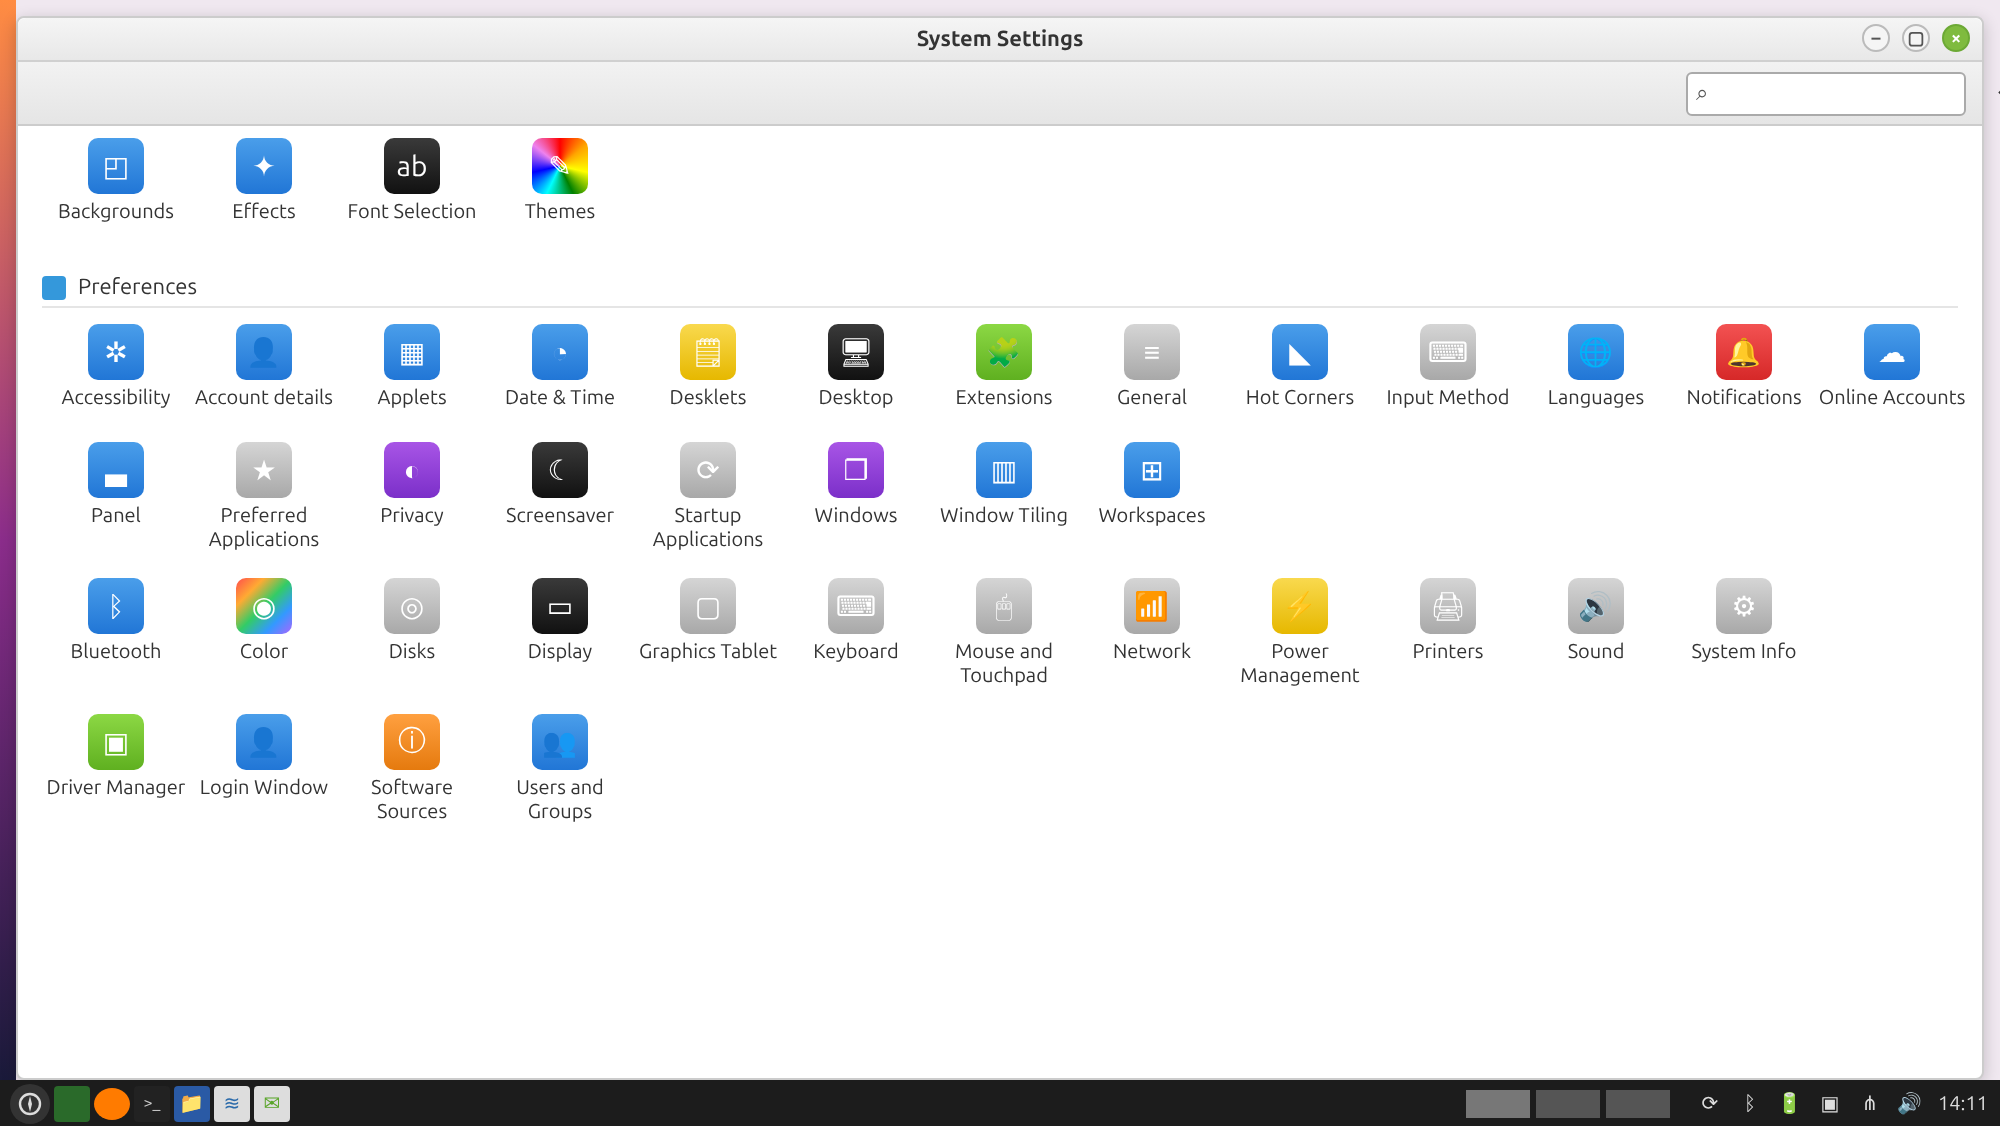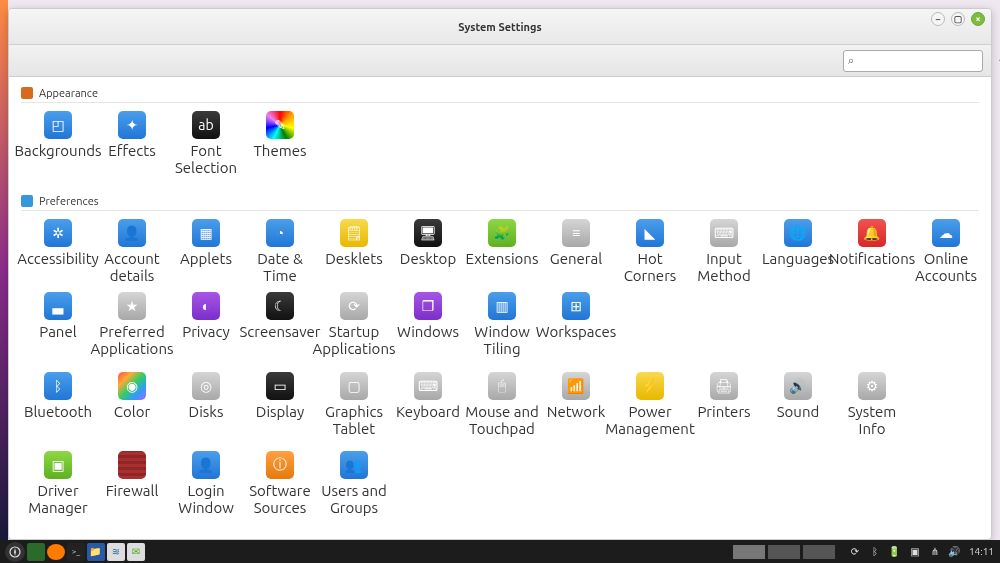--- a/index.html
+++ b/index.html
@@ -1,38 +1,38 @@
 <!DOCTYPE html>
 <html><head>
 <meta charset="utf-8">
 <style>
 * { box-sizing: border-box; margin: 0; padding: 0; }
 body { font-family: -apple-system, "Segoe UI", Ubuntu, sans-serif; font-size: 11px; background: #f0e8f0; width: 1000px; height: 563px; overflow: hidden; position: relative; }
 .left-bg { position: absolute; left: 0; top: 0; bottom: 23px; width: 8px; background: linear-gradient(180deg, #ff8c42 0%, #8b2d8b 50%, #1a1a3a 100%); }
 .window { position: absolute; left: 8px; top: 8px; right: 8px; bottom: 23px; background: #fff; border: 1px solid #ccc; border-radius: 4px; display: flex; flex-direction: column; box-shadow: 0 2px 8px rgba(0,0,0,0.2); }
-.titlebar { height: 36px; background: linear-gradient(#f5f5f5, #e8e8e8); border-bottom: 1px solid #d0d0d0; display: flex; align-items: center; justify-content: center; position: relative; font-size: 11px; color: #333; font-weight: 600; border-radius: 4px 4px 0 0; }
+.titlebar { height: 22px; background: linear-gradient(#f5f5f5, #e8e8e8); border-bottom: 1px solid #d0d0d0; display: flex; align-items: center; justify-content: center; position: relative; font-size: 11px; color: #333; font-weight: 600; border-radius: 4px 4px 0 0; }
 .tb-btns { position: absolute; right: 6px; top: 3px; display: flex; gap: 6px; }
 .tb-btn { width: 14px; height: 14px; border-radius: 50%; display: flex; align-items: center; justify-content: center; font-size: 9px; cursor: pointer; }
 .tb-min { background: #f5f5f5; border: 1px solid #bbb; color: #555; }
 .tb-max { background: #f5f5f5; border: 1px solid #bbb; color: #555; }
 .tb-close { background: #7fbb3f; border: 1px solid #6ca935; color: #fff; }
 .toolbar { height: 32px; background: linear-gradient(#f2f2f2, #e5e5e5); border-bottom: 1px solid #ccc; display: flex; align-items: center; justify-content: flex-end; padding: 0 8px; }
 .search-wrap { width: 140px; height: 22px; background: #fff; border: 1px solid #aaa; border-radius: 3px; display: flex; align-items: center; padding: 0 4px; }
 .search-wrap .mag { font-size: 11px; color: #555; margin-right: 3px; }
 .search-wrap input { flex: 1; border: none; outline: none; font-size: 11px; background: transparent; height: 18px; }
 .search-wrap .clr { font-size: 10px; color: #333; cursor: pointer; }
 .content { flex: 1; overflow-y: auto; padding: 4px 12px 8px 12px; }
 .section { margin-bottom: 6px; }
 .sec-head { display: flex; align-items: center; gap: 6px; padding: 6px 0 3px 0; border-bottom: 1px solid #e5e5e5; margin-bottom: 6px; }
 .sec-icon { width: 12px; height: 12px; border-radius: 2px; }
 .sec-title { font-size: 11px; color: #333; }
 .grid { display: grid; grid-template-columns: repeat(13, 74px); gap: 0px 0px; }
 .item { width: 74px; display: flex; flex-direction: column; align-items: center; padding: 2px 0 6px 0; cursor: pointer; border-radius: 4px; }
 .icon-box { width: 28px; height: 28px; border-radius: 5px; display: flex; align-items: center; justify-content: center; font-size: 14px; color: #fff; margin-bottom: 3px; position: relative; }
-.item .label { font-size: 15px; color: #333; text-align: center; line-height: 1.15; min-height: 20px; }
+.item .label { font-size: 10px; color: #333; text-align: center; line-height: 1.15; min-height: 20px; }
 .blue { background: linear-gradient(#4a9eea, #2176d6); }
 .grey { background: linear-gradient(#d5d5d5, #a8a8a8); }
 .dark { background: linear-gradient(#3a3a3a, #111); text-align: center; }
 .violet { background: linear-gradient(#a855e6, #7b2fc9); }
 .red { background: linear-gradient(#f35252, #d62828); }
 .green { background: linear-gradient(#8cd844, #5fb020); }
 .yellow { background: linear-gradient(#f9d94e, #e6b800); }
 .orange { background: linear-gradient(#ffa040, #e57a0e); }
 .rainbow { background: conic-gradient(red, orange, yellow, green, cyan, blue, violet, red); }
 .multi { background: linear-gradient(135deg, #ff4d4d 0%, #ffaa33 25%, #33cc66 50%, #3399ff 75%, #aa66ff 100%); }
@@ -62,24 +62,20 @@
   </div>
   <div class="toolbar">
     <div class="search-wrap">
       <span class="mag">⌕</span>
       <input type="text" placeholder="" style="">
       <span class="clr">⌫</span>
     </div>
   </div>
   <div class="content" id="content">
       <div class="section">
-        <div class="sec-head">
-          <div class="sec-icon" style="background: rgb(214, 107, 31);"></div>
-          <div class="sec-title">Appearance</div>
-        </div>
         <div class="grid">
           <div class="item">
             <div class="icon-box blue">◰</div>
             <div class="label">Backgrounds</div>
           </div>
           <div class="item">
             <div class="icon-box blue">✦</div>
             <div class="label">Effects</div>
           </div>
           <div class="item">
@@ -234,24 +230,20 @@
             <div class="icon-box grey">⚙</div>
             <div class="label">System Info</div>
           </div>
         </div>
       </div>
       <div class="section">
         <div class="grid">
           <div class="item">
             <div class="icon-box green">▣</div>
             <div class="label">Driver Manager</div>
-          </div>
-          <div class="item">
-            <div class="icon-box brick"></div>
-            <div class="label">Firewall</div>
           </div>
           <div class="item">
             <div class="icon-box blue">👤</div>
             <div class="label">Login Window</div>
           </div>
           <div class="item">
             <div class="icon-box orange">ⓘ</div>
             <div class="label">Software Sources</div>
           </div>
           <div class="item">

